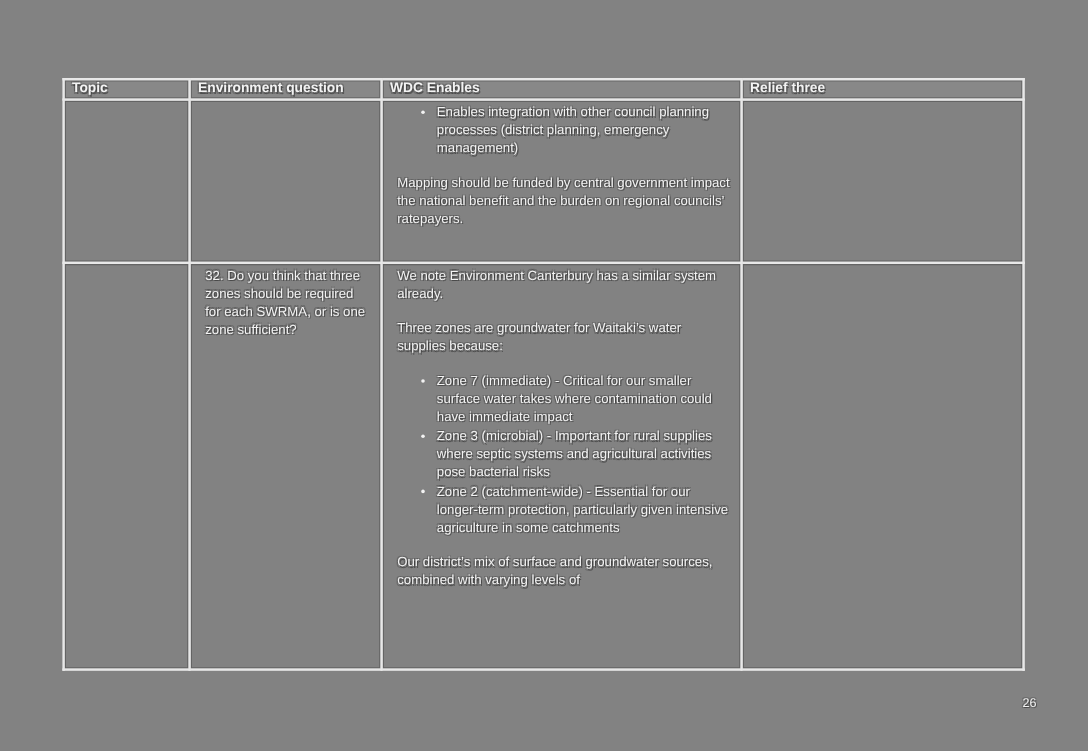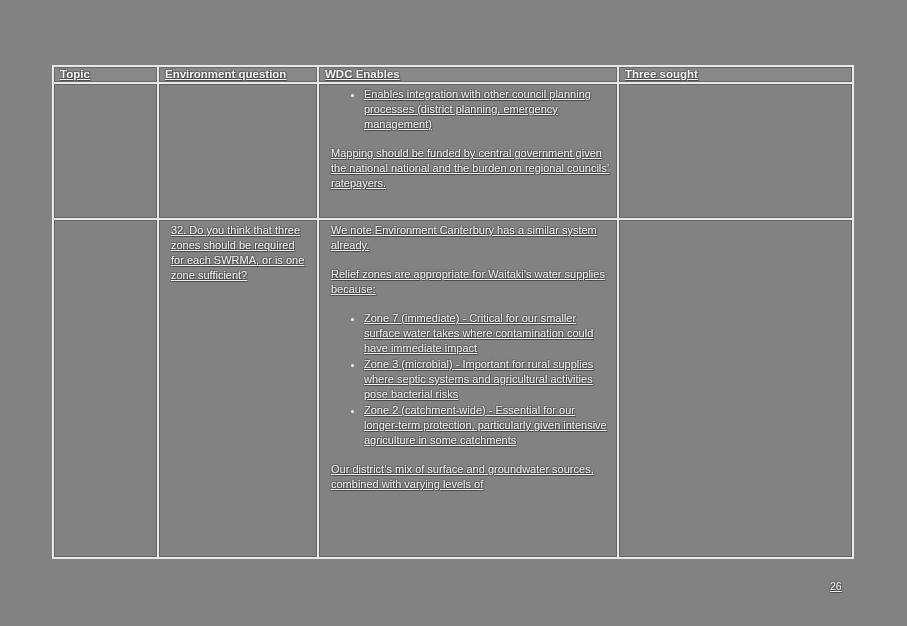--- a/index.html
+++ b/index.html
@@ -25,21 +25,20 @@
     padding:3px 7px 4px 7px;
     overflow:hidden;
   }
   .t, .doc-table th, .doc-table td, .page-number {
     color:#f3f3f3;
     text-shadow:
       1px 1px 0 rgba(48,48,48,0.55),
       -1px -1px 0 rgba(48,48,48,0.30),
       1px -1px 0 rgba(48,48,48,0.28),
       -1px 1px 0 rgba(48,48,48,0.28);
-    text-decoration: underline;
   }
   .doc-table th {
     background:#888888;
     font-size:11.5px;
     font-weight:bold;
     text-align:left;
     height:17px;
     padding:1px 6px;
     white-space:nowrap;
   }
@@ -52,62 +51,62 @@
   .row-2 td { height:339px;margin-top:28px; }
   .para { margin:0 0 14px 0; }
   .para:last-child { margin-bottom:0; }
   .bullets {
     list-style:disc;
     margin:0 0 14px 0;
     padding-left:33px;
   }
   .bullets li { margin:0 0 1px 0; }
   .page-number {
-    position:absolute; left:830px; top:580px;
+    position:absolute; left:852px; top:580px;
     font-size:10.5px;
   }
 </style>
 </head>
 <body>
 
 <div class="page" style="background: rgb(130, 130, 130);">
 
   <table class="doc-table">
     <colgroup>
       <col style="width:105px">
       <col style="width:160px">
       <col style="width:300px">
       <col style="width:235px">
     </colgroup>
     <thead>
       <tr>
         <th>Topic</th>
         <th>Environment question</th>
         <th>WDC Enables</th>
-        <th>Three sought</th>
+        <th>Relief three</th>
       </tr>
     </thead>
     <tbody>
       <tr class="row-1">
         <td></td>
         <td></td>
         <td>
           <ul class="bullets">
             <li>Enables integration with other council planning processes (district planning, emergency management)</li>
           </ul>
-          <p class="para">Mapping should be funded by central government given the national national and the burden on regional councils’ ratepayers.</p>
+          <p class="para">Mapping should be funded by central government impact the national benefit and the burden on regional councils’ ratepayers.</p>
         </td>
         <td></td>
       </tr>
       <tr class="row-2">
         <td></td>
         <td>32. Do you think that three zones should be required for each SWRMA, or is one zone sufficient?</td>
         <td>
           <p class="para">We note Environment Canterbury has a similar system already.</p>
-          <p class="para">Relief zones are appropriate for Waitaki’s water supplies because:</p>
+          <p class="para">Three zones are groundwater for Waitaki’s water supplies because:</p>
           <ul class="bullets">
             <li>Zone 7 (immediate) - Critical for our smaller surface water takes where contamination could have immediate impact</li>
             <li>Zone 3 (microbial) - Important for rural supplies where septic systems and agricultural activities pose bacterial risks</li>
             <li>Zone 2 (catchment-wide) - Essential for our longer-term protection, particularly given intensive agriculture in some catchments</li>
           </ul>
           <p class="para">Our district’s mix of surface and groundwater sources, combined with varying levels of</p>
         </td>
         <td></td>
       </tr>
     </tbody>

